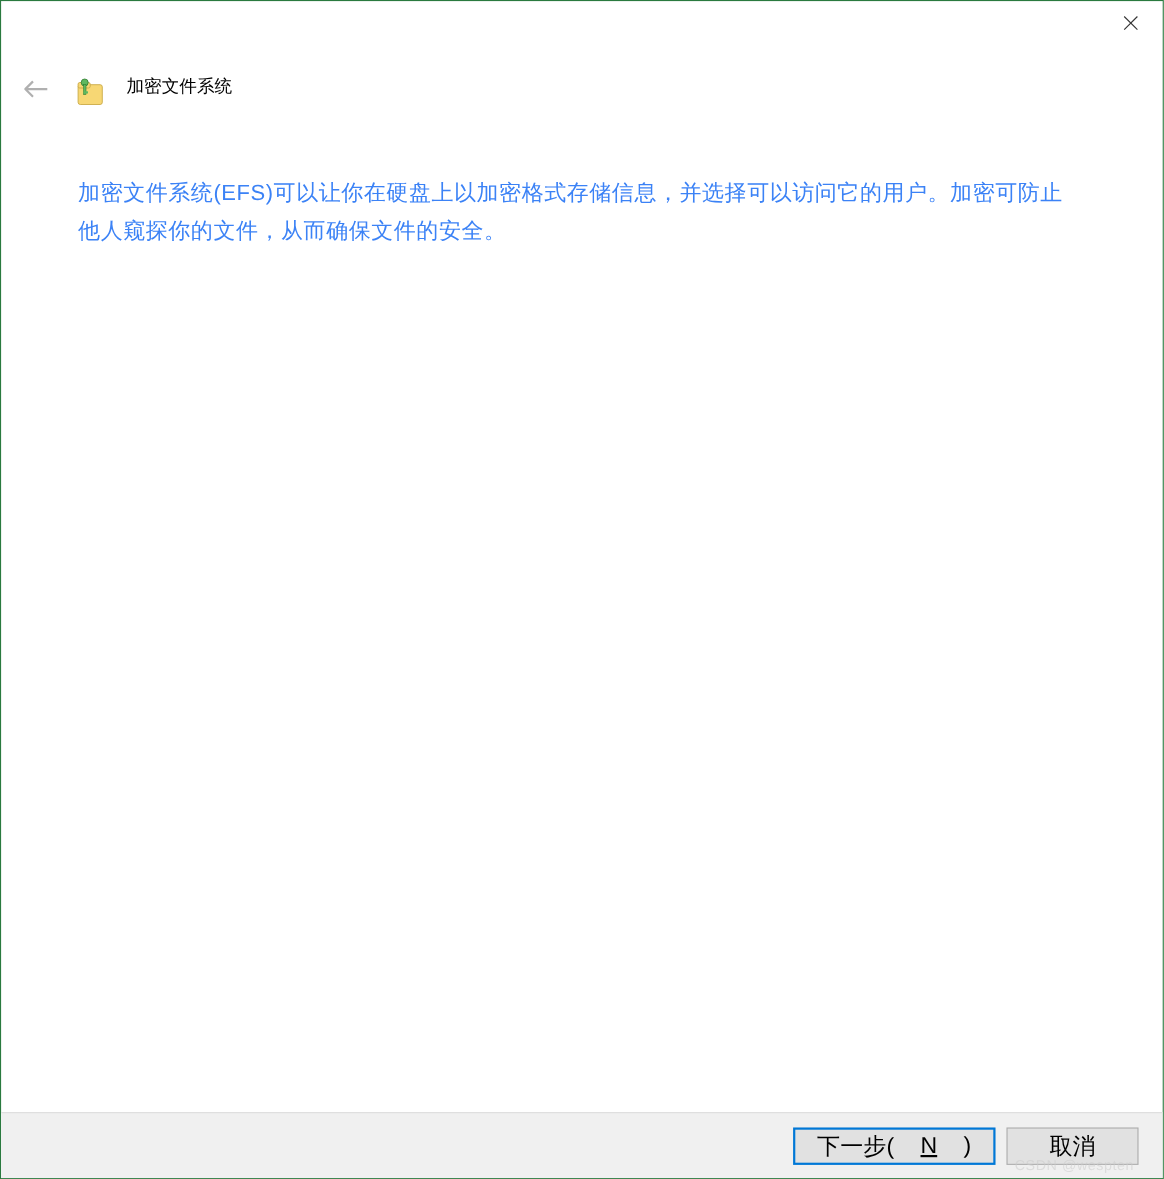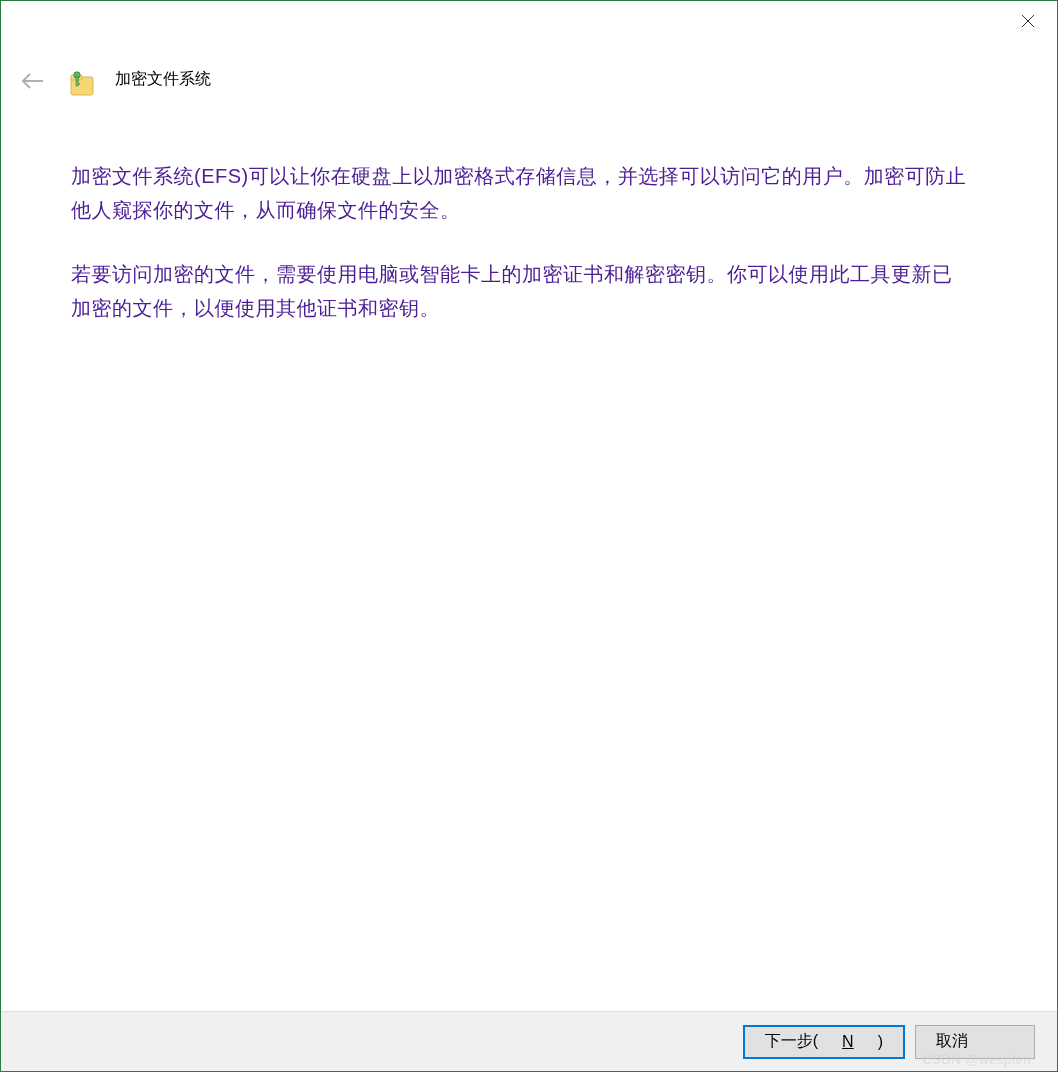--- a/index.html
+++ b/index.html
@@ -68,21 +68,21 @@
     }
     .main-heading {
       font-size: 26px;
       color: #003399;
       font-weight: 400;
       margin-bottom: 48px;
       letter-spacing: 1px;
     }
     .body-text {
       font-size: 20px;
-      color: #4c1d95;
+      color: #3b82f6;
       line-height: 1.7;
       margin-bottom: 30px;
       max-width: 900px;
       letter-spacing: 0.5px;
     }
     .footer {
       position: absolute;
       bottom: 0;
       left: 0;
       right: 0;
@@ -94,26 +94,26 @@
       align-items: center;
       padding-right: 22px;
       gap: 10px;
     }
     .btn {
       height: 34px;
       min-width: 120px;
       padding: 0 20px;
       background: #e1e1e1;
       border: 1px solid #adadad;
-      font-size: 16px;
+      font-size: 21px;
       font-family: inherit;
       cursor: pointer;
       display: flex;
       align-items: center;
-      justify-content: flex-start;
+      justify-content: center;
       gap: 24px;
     }
     .btn.primary {
       border: 2px solid #0078d7;
       min-width: 145px;
     }
     .watermark {
       position: absolute;
       bottom: 4px;
       right: 26px;
@@ -152,21 +152,20 @@
       <circle cx="8" cy="6" r="3.2" fill="#5fb85f" stroke="#2d7a2d" stroke-width="0.7"></circle>
       <rect x="7" y="8" width="2.2" height="9" fill="#5fb85f" stroke="#2d7a2d" stroke-width="0.5"></rect>
       <rect x="7" y="14" width="4" height="2" fill="#5fb85f"></rect>
     </svg>
   </div>
   <div class="app-title">加密文件系统</div>
 </div>
 
 <div class="content">
   <p class="body-text">加密文件系统(EFS)可以让你在硬盘上以加密格式存储信息，并选择可以访问它的用户。加密可防止他人窥探你的文件，从而确保文件的安全。</p>
-  <p class="body-text">若要访问加密的文件，需要使用电脑或智能卡上的加密证书和解密密钥。你可以使用此工具更新已加密的文件，以便使用其他证书和密钥。</p>
 </div>
 
 <div class="footer">
   <button class="btn primary">
     <span>下一步(</span>
       <span class="underline-char">N</span>
       <span>)</span>
   </button>
   <button class="btn">取消</button>
 </div>

